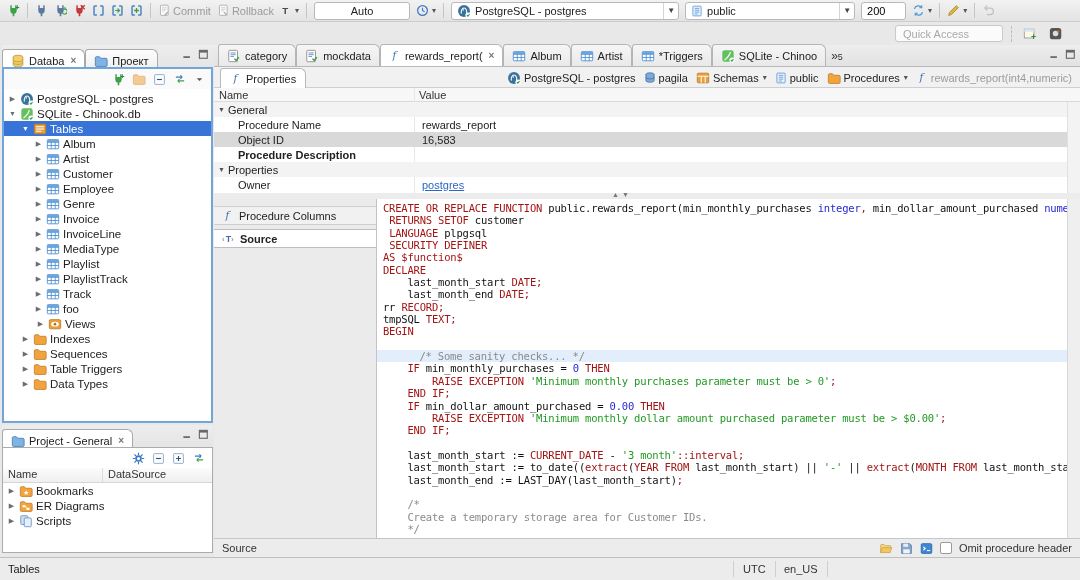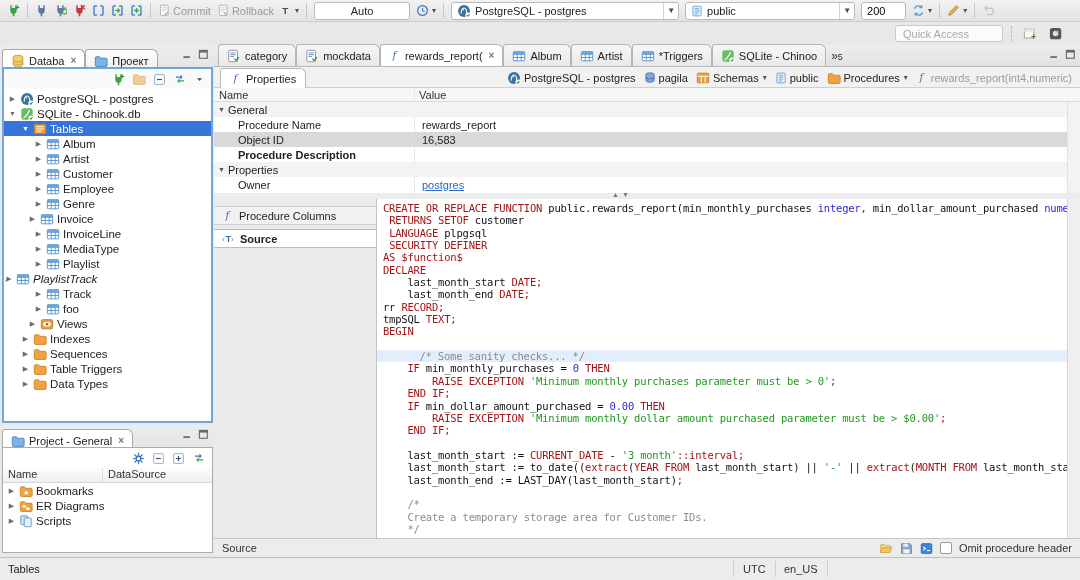--- a/index.html
+++ b/index.html
@@ -428,21 +428,21 @@
             <span class="arr">▶</span>
             <span class="icn">
               <svg width="14" height="14" viewBox="0 0 16 16">
                 <rect x="1.5" y="3" width="13" height="10.5" rx="1" fill="#fff" stroke="#4d8fd1"></rect>
                 <rect x="1.5" y="3" width="13" height="3" fill="#6fa7dd"></rect>
                 <path d="M6 6v7.5M10.5 6v7.5M1.5 9.7h13M1.5 6h13" stroke="#4d8fd1"></path>
               </svg>
             </span>
             <span>Genre</span>
           </div>
-          <div class="trow" style="padding-left: 24px;">
+          <div class="trow" style="padding-left: 30px;">
             <span class="arr">▶</span>
             <span class="icn">
               <svg width="14" height="14" viewBox="0 0 16 16">
                 <rect x="1.5" y="3" width="13" height="10.5" rx="1" fill="#fff" stroke="#4d8fd1"></rect>
                 <rect x="1.5" y="3" width="13" height="3" fill="#6fa7dd"></rect>
                 <path d="M6 6v7.5M10.5 6v7.5M1.5 9.7h13M1.5 6h13" stroke="#4d8fd1"></path>
               </svg>
             </span>
             <span>Invoice</span>
           </div>
@@ -472,21 +472,21 @@
             <span class="arr">▶</span>
             <span class="icn">
               <svg width="14" height="14" viewBox="0 0 16 16">
                 <rect x="1.5" y="3" width="13" height="10.5" rx="1" fill="#fff" stroke="#4d8fd1"></rect>
                 <rect x="1.5" y="3" width="13" height="3" fill="#6fa7dd"></rect>
                 <path d="M6 6v7.5M10.5 6v7.5M1.5 9.7h13M1.5 6h13" stroke="#4d8fd1"></path>
               </svg>
             </span>
             <span>Playlist</span>
           </div>
-          <div class="trow" style=" font-style: italic;">
+          <div class="trow" style="padding-left: 30px;">
             <span class="arr">▶</span>
             <span class="icn">
               <svg width="14" height="14" viewBox="0 0 16 16">
                 <rect x="1.5" y="3" width="13" height="10.5" rx="1" fill="#fff" stroke="#4d8fd1"></rect>
                 <rect x="1.5" y="3" width="13" height="3" fill="#6fa7dd"></rect>
                 <path d="M6 6v7.5M10.5 6v7.5M1.5 9.7h13M1.5 6h13" stroke="#4d8fd1"></path>
               </svg>
             </span>
             <span>PlaylistTrack</span>
           </div>
@@ -505,21 +505,21 @@
             <span class="arr">▶</span>
             <span class="icn">
               <svg width="14" height="14" viewBox="0 0 16 16">
                 <rect x="1.5" y="3" width="13" height="10.5" rx="1" fill="#fff" stroke="#4d8fd1"></rect>
                 <rect x="1.5" y="3" width="13" height="3" fill="#6fa7dd"></rect>
                 <path d="M6 6v7.5M10.5 6v7.5M1.5 9.7h13M1.5 6h13" stroke="#4d8fd1"></path>
               </svg>
             </span>
             <span>foo</span>
           </div>
-          <div class="trow" style="padding-left: 24px;">
+          <div class="trow" style="padding-left: 32px;">
             <span class="arr">▶</span>
             <span class="icn">
               <svg width="14" height="14" viewBox="0 0 16 16">
                 <rect x="1.5" y="3" width="13" height="10.5" rx="1.5" fill="#e99f3c" stroke="#c07f22"></rect>
                 <ellipse cx="8" cy="8.2" rx="4.3" ry="2.7" fill="#fff"></ellipse>
                 <circle cx="8" cy="8.2" r="1.5" fill="#b5671d"></circle>
               </svg>
             </span>
             <span>Views</span>
           </div>

